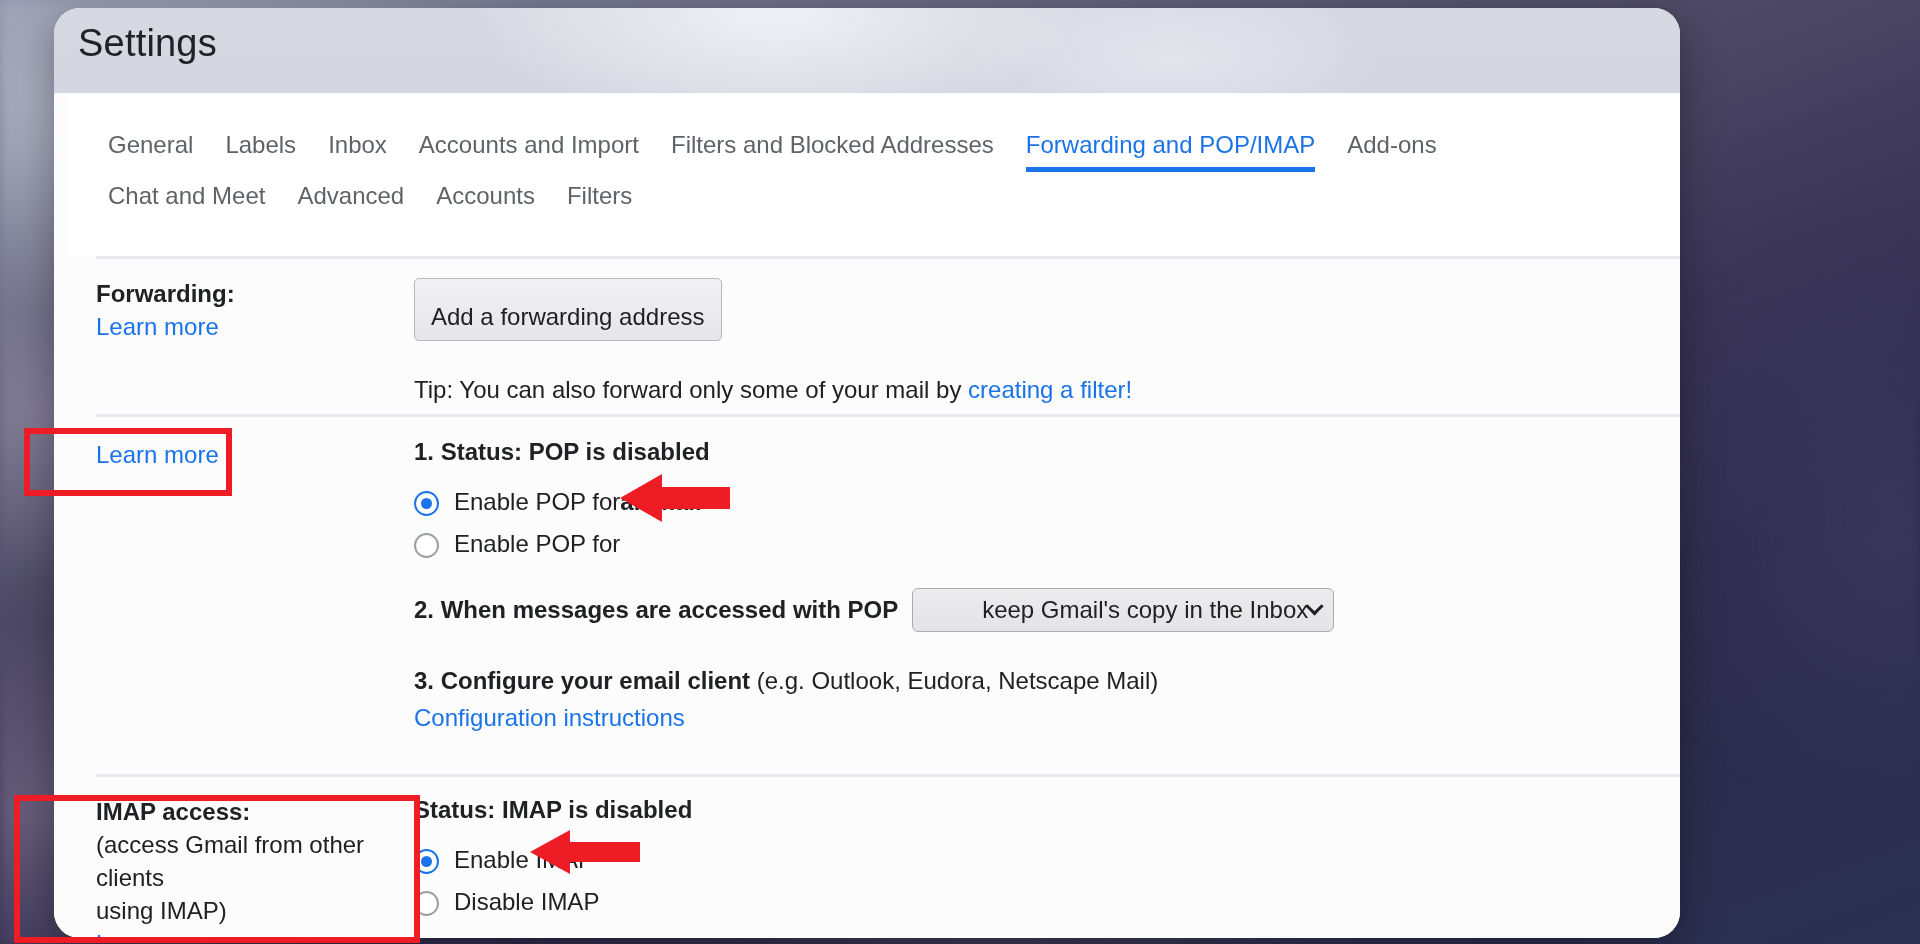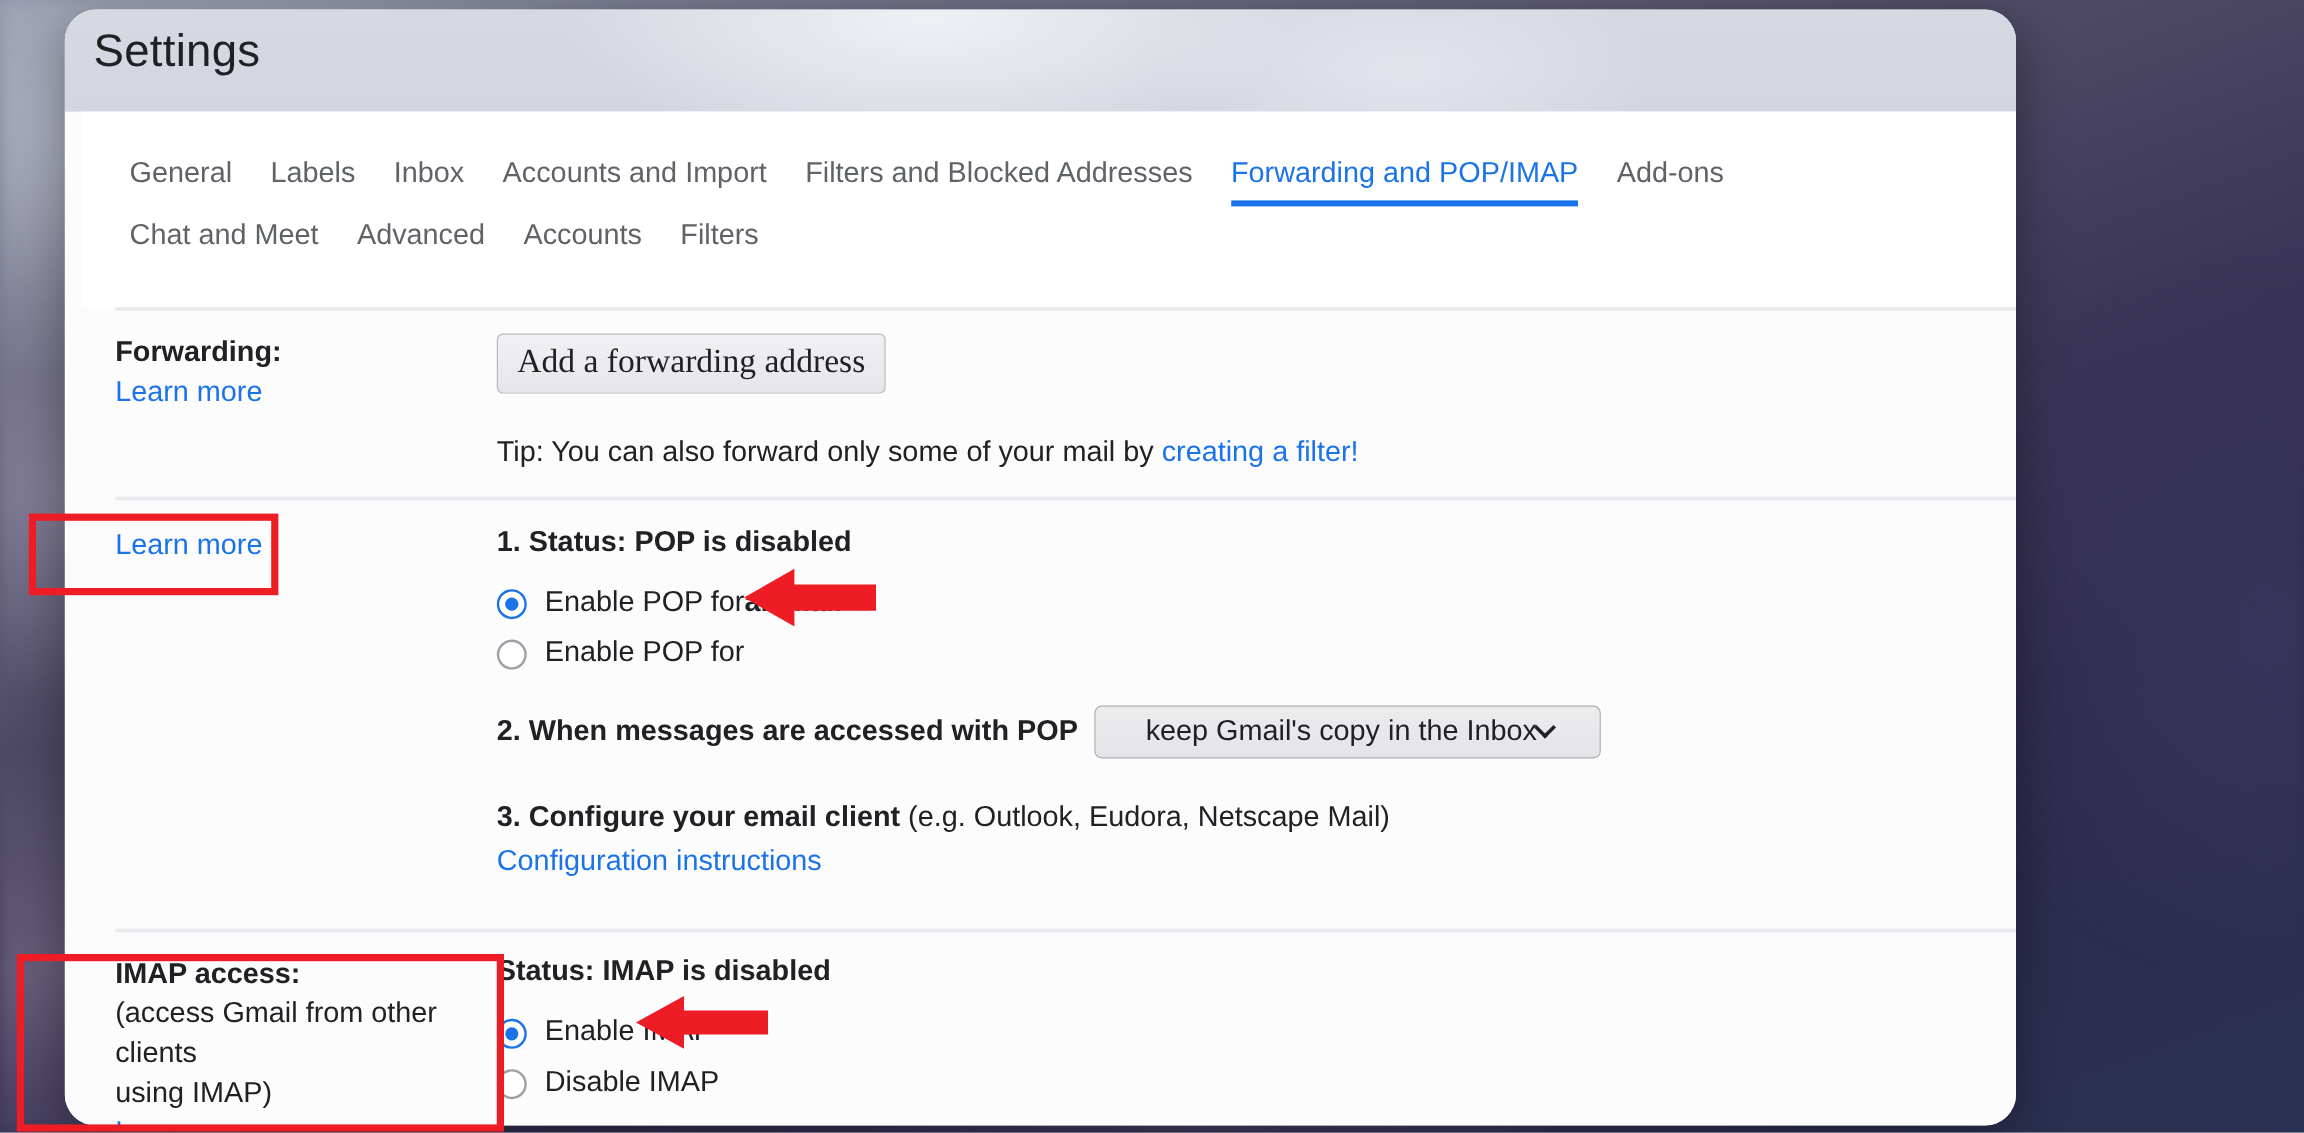--- a/index.html
+++ b/index.html
@@ -194,27 +194,27 @@
     text-decoration: none;
     cursor: pointer;
     line-height: 1.38;
     display: inline-block;
   }
 
   .col-body { flex: 1; }
 
   .btn {
     display: inline-block;
-    font-family: Liberation Serif, serif;
-    font-size: 28px;
+    font-family: Liberation Sans, sans-serif;
+    font-size: 24px;
     color: #202124;
     background: linear-gradient(180deg, #f1f1f3 0%, #e6e6ea 100%);
     border: 1px solid #b7b9bf;
     border-radius: 5px;
-    padding: 7px 16px 9px;
+    padding: 24px 16px 9px;
     cursor: pointer;
   }
 
   .tip {
     font-size: 24px;
     color: #202124;
   }
 
   .statline {
     font-size: 24px;
@@ -262,21 +262,21 @@
   }
   .select {
     margin-left: 14px;
     width: 422px;
     height: 44px;
     background: linear-gradient(180deg, #ececed 0%, #e4e4e8 100%);
     border: 1px solid #a9abb1;
     border-radius: 6px;
     display: flex;
     align-items: center;
-    justify-content: center;
+    justify-content: flex-end;
     padding: 0 12px 0 14px;
     font-weight: normal;
     font-size: 24px;
     cursor: pointer;
   }
   .chev {
     width: 13px; height: 13px;
     border-right: 3px solid #202124;
     border-bottom: 3px solid #202124;
     transform: rotate(45deg) translate(-3px,-3px);

